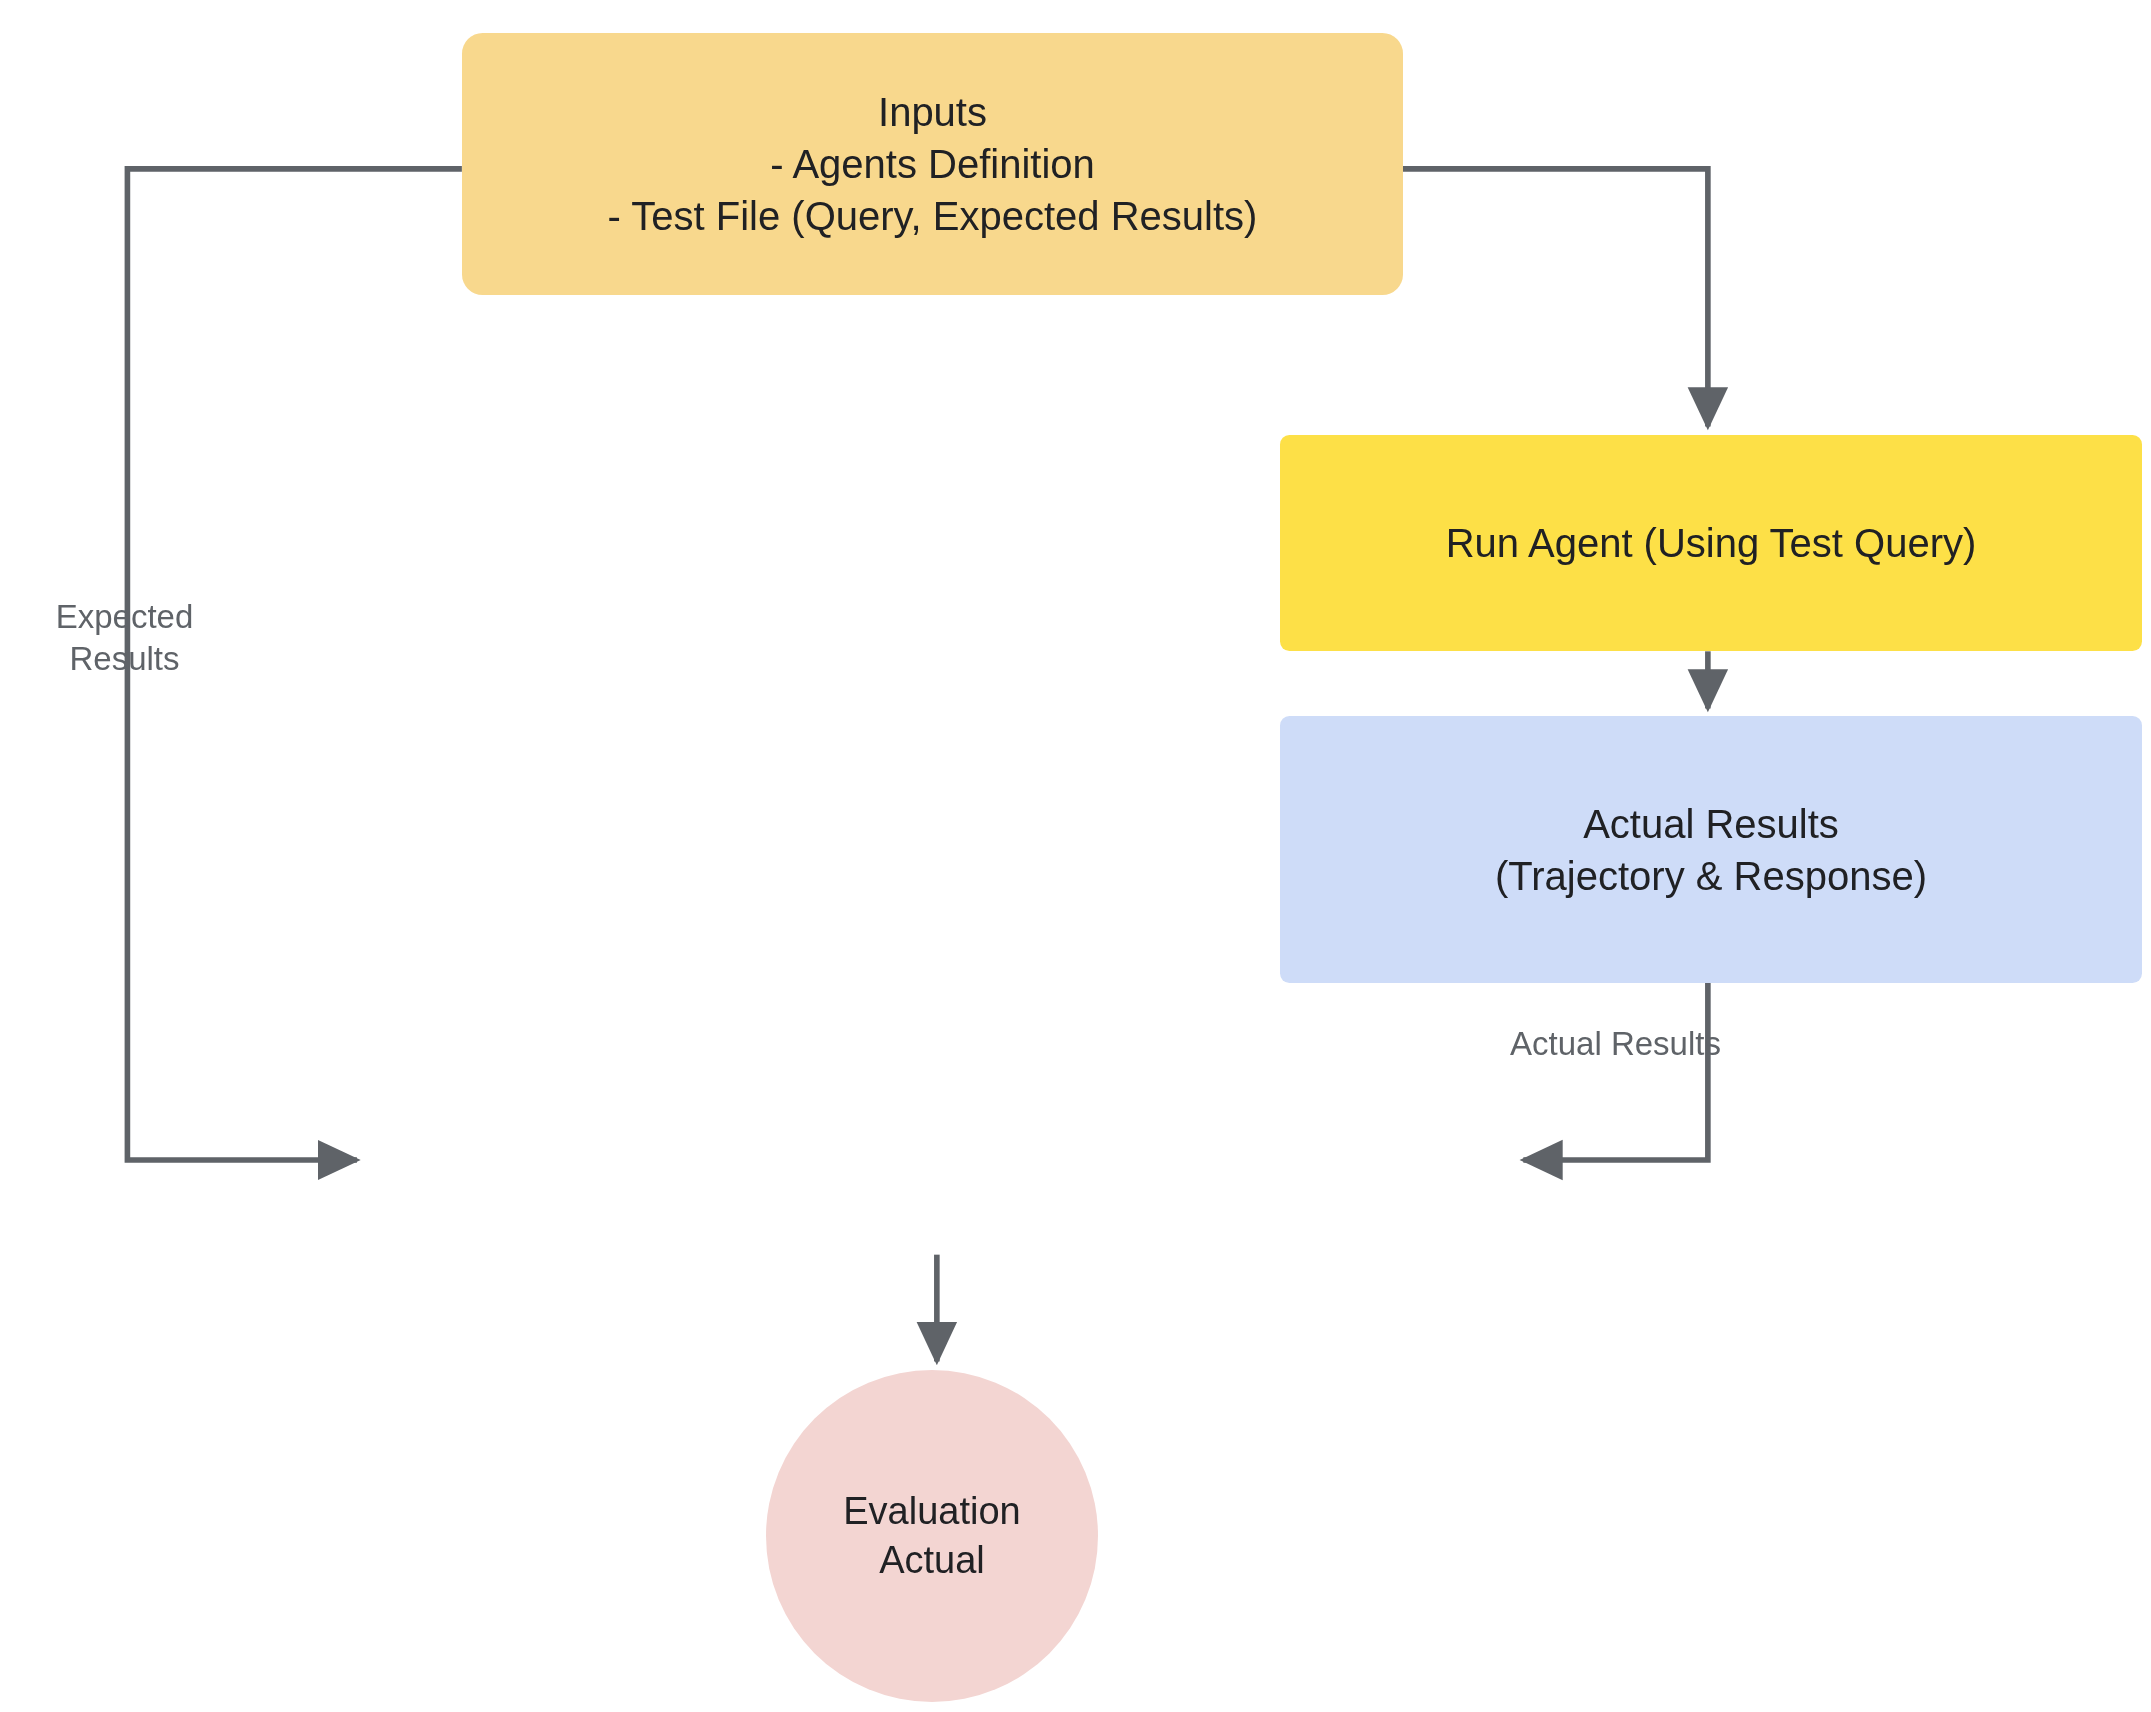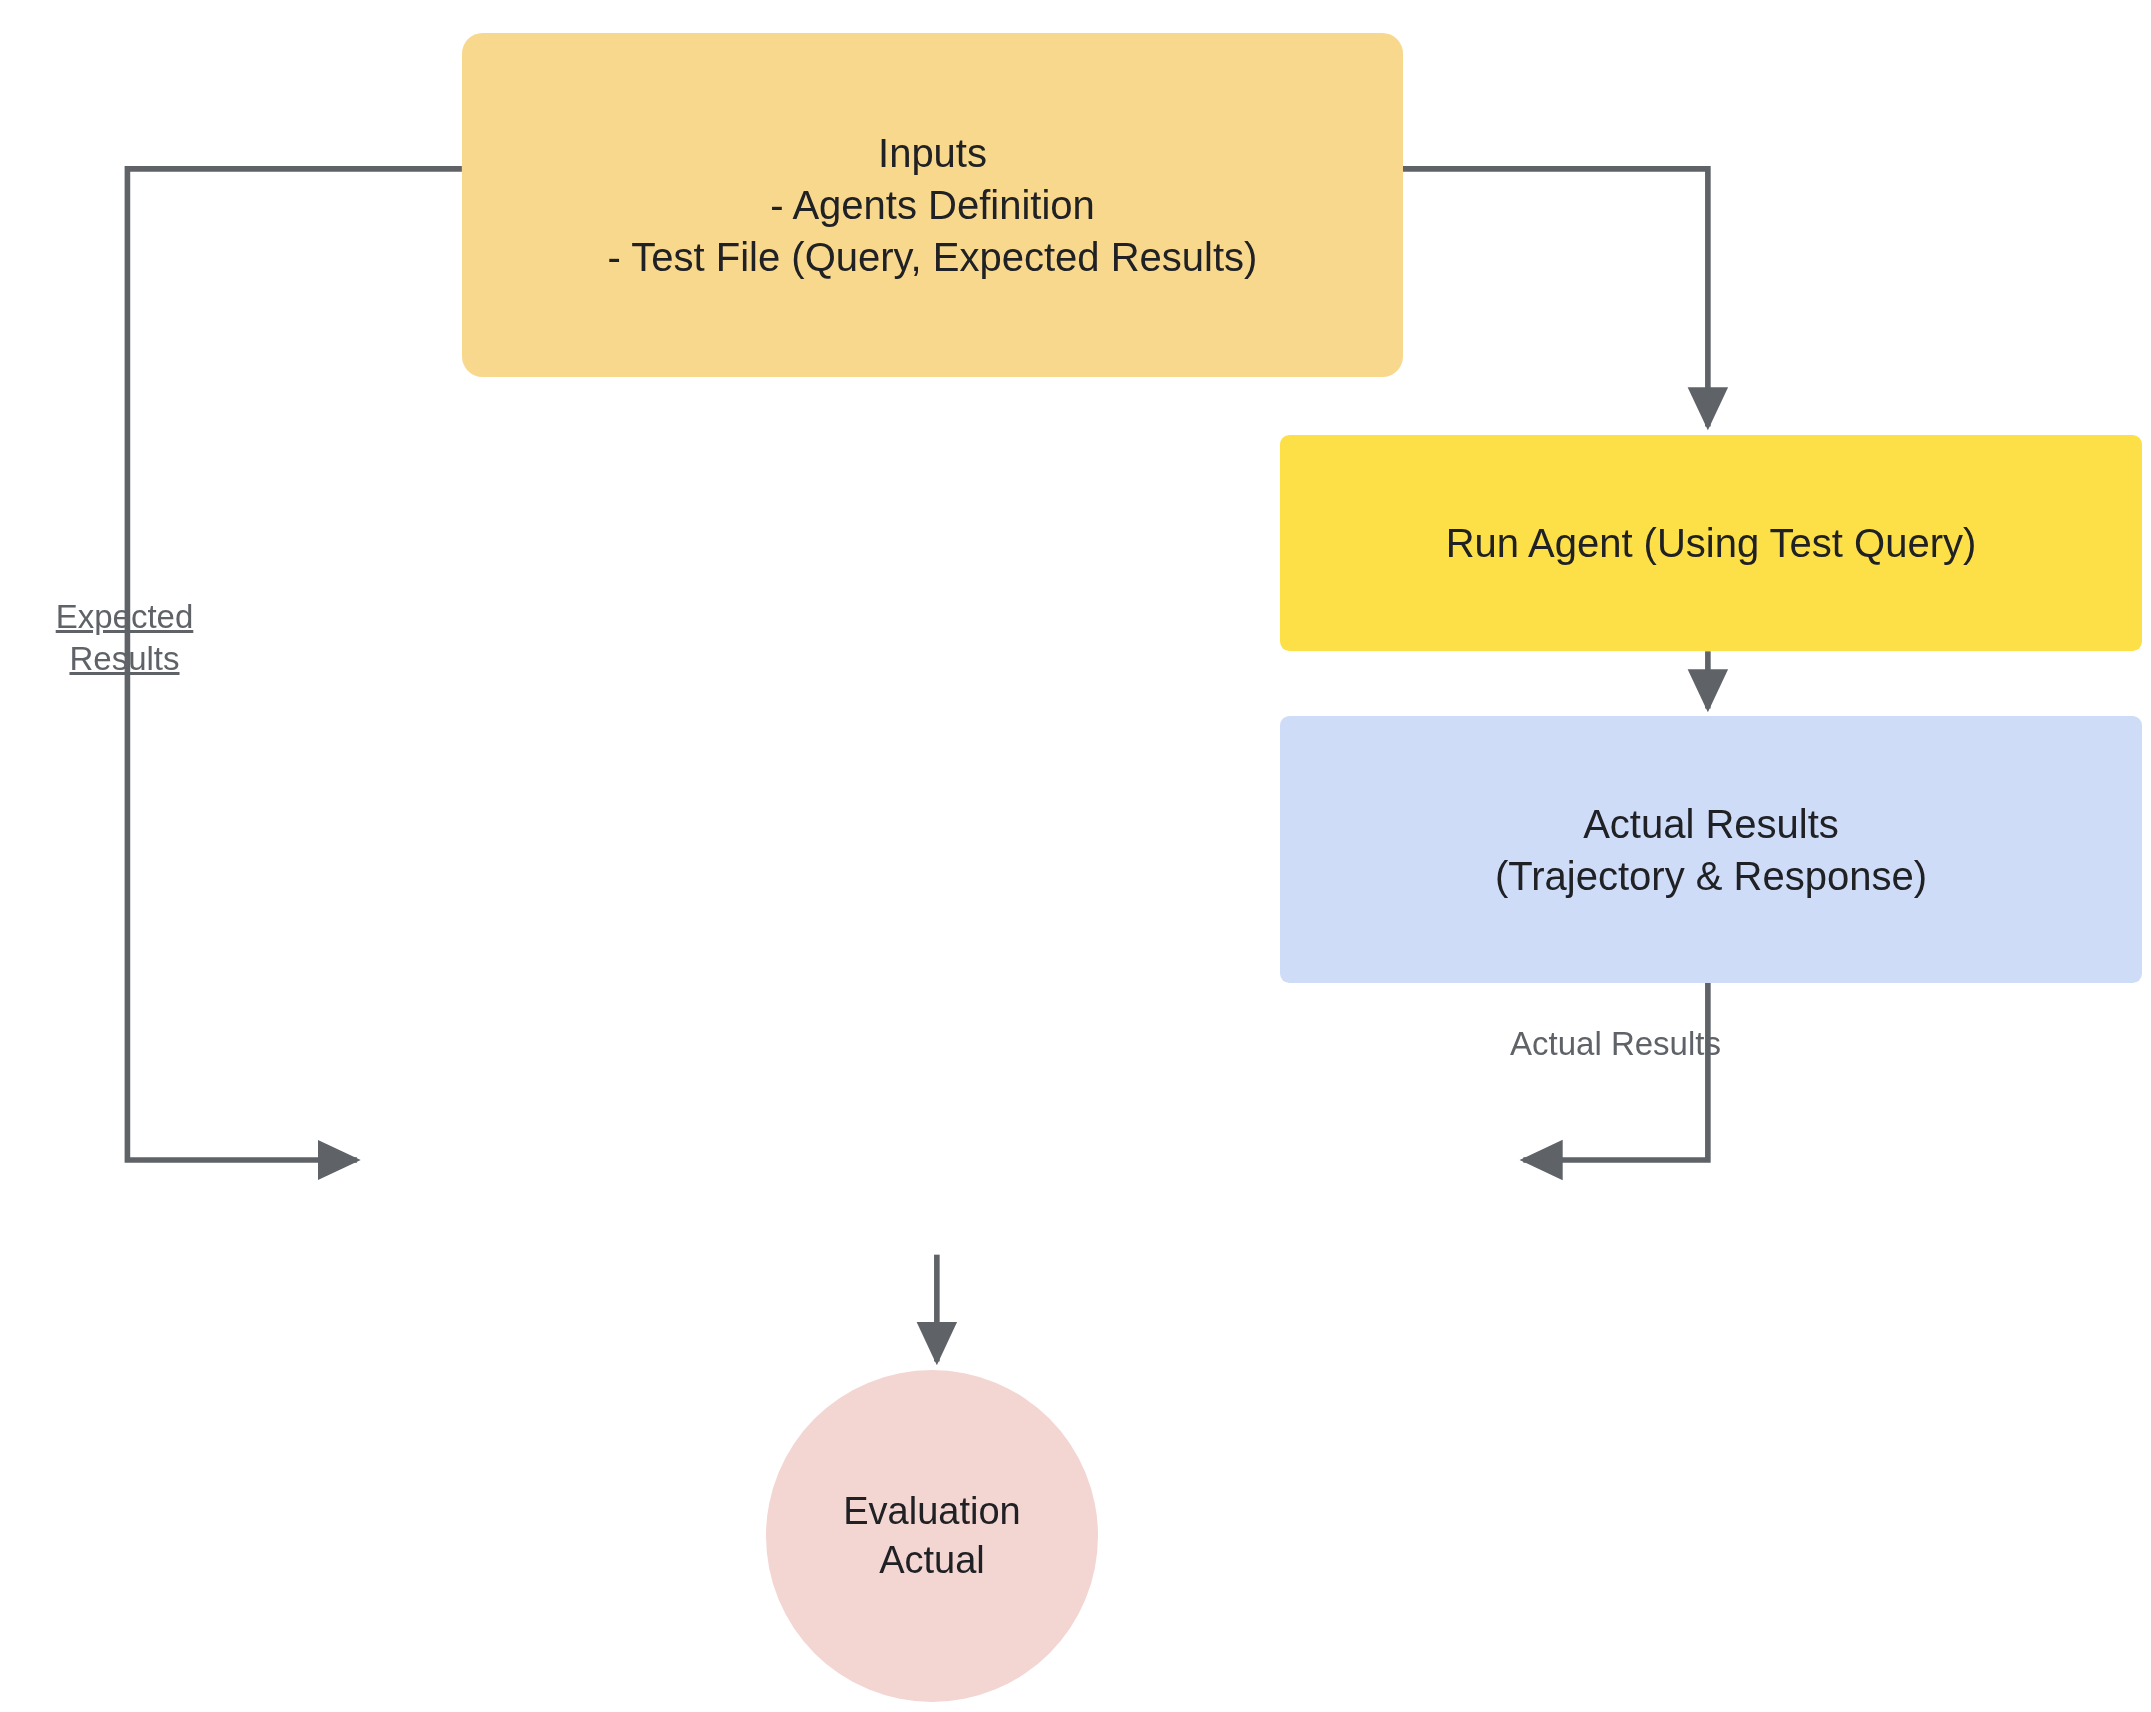--- a/index.html
+++ b/index.html
@@ -34,21 +34,21 @@
     justify-content: center;
     text-align: center;
     color: #202124;
     line-height: 1.30;
     white-space: pre-line;
   }
   .node-inputs {
     left: 462px;
     top: 33px;
     width: 941px;
-    height: 344px;
+    height: 262px;
     background: #F8D88D;
     border-radius: 20.6px;
     font-size: 40px;
   }
   .node-run-agent {
     left: 1280px;
     top: 435px;
     width: 862px;
     height: 216px;
     background: #fde047;
@@ -87,21 +87,20 @@
     color: #5F6368;
     font-size: 33px;
     line-height: 1.28;
     text-align: center;
     white-space: pre-line;
   }
   .edge-label-expected {
     left: 7.5px;
     top: 596px;
     width: 234px;
-    text-decoration: underline;
   }
   .edge-label-actual {
     left: 1510px;
     top: 1023px;
     width: 309px;
     text-align: left;
   }
 </style>
 </head>
 <body>

